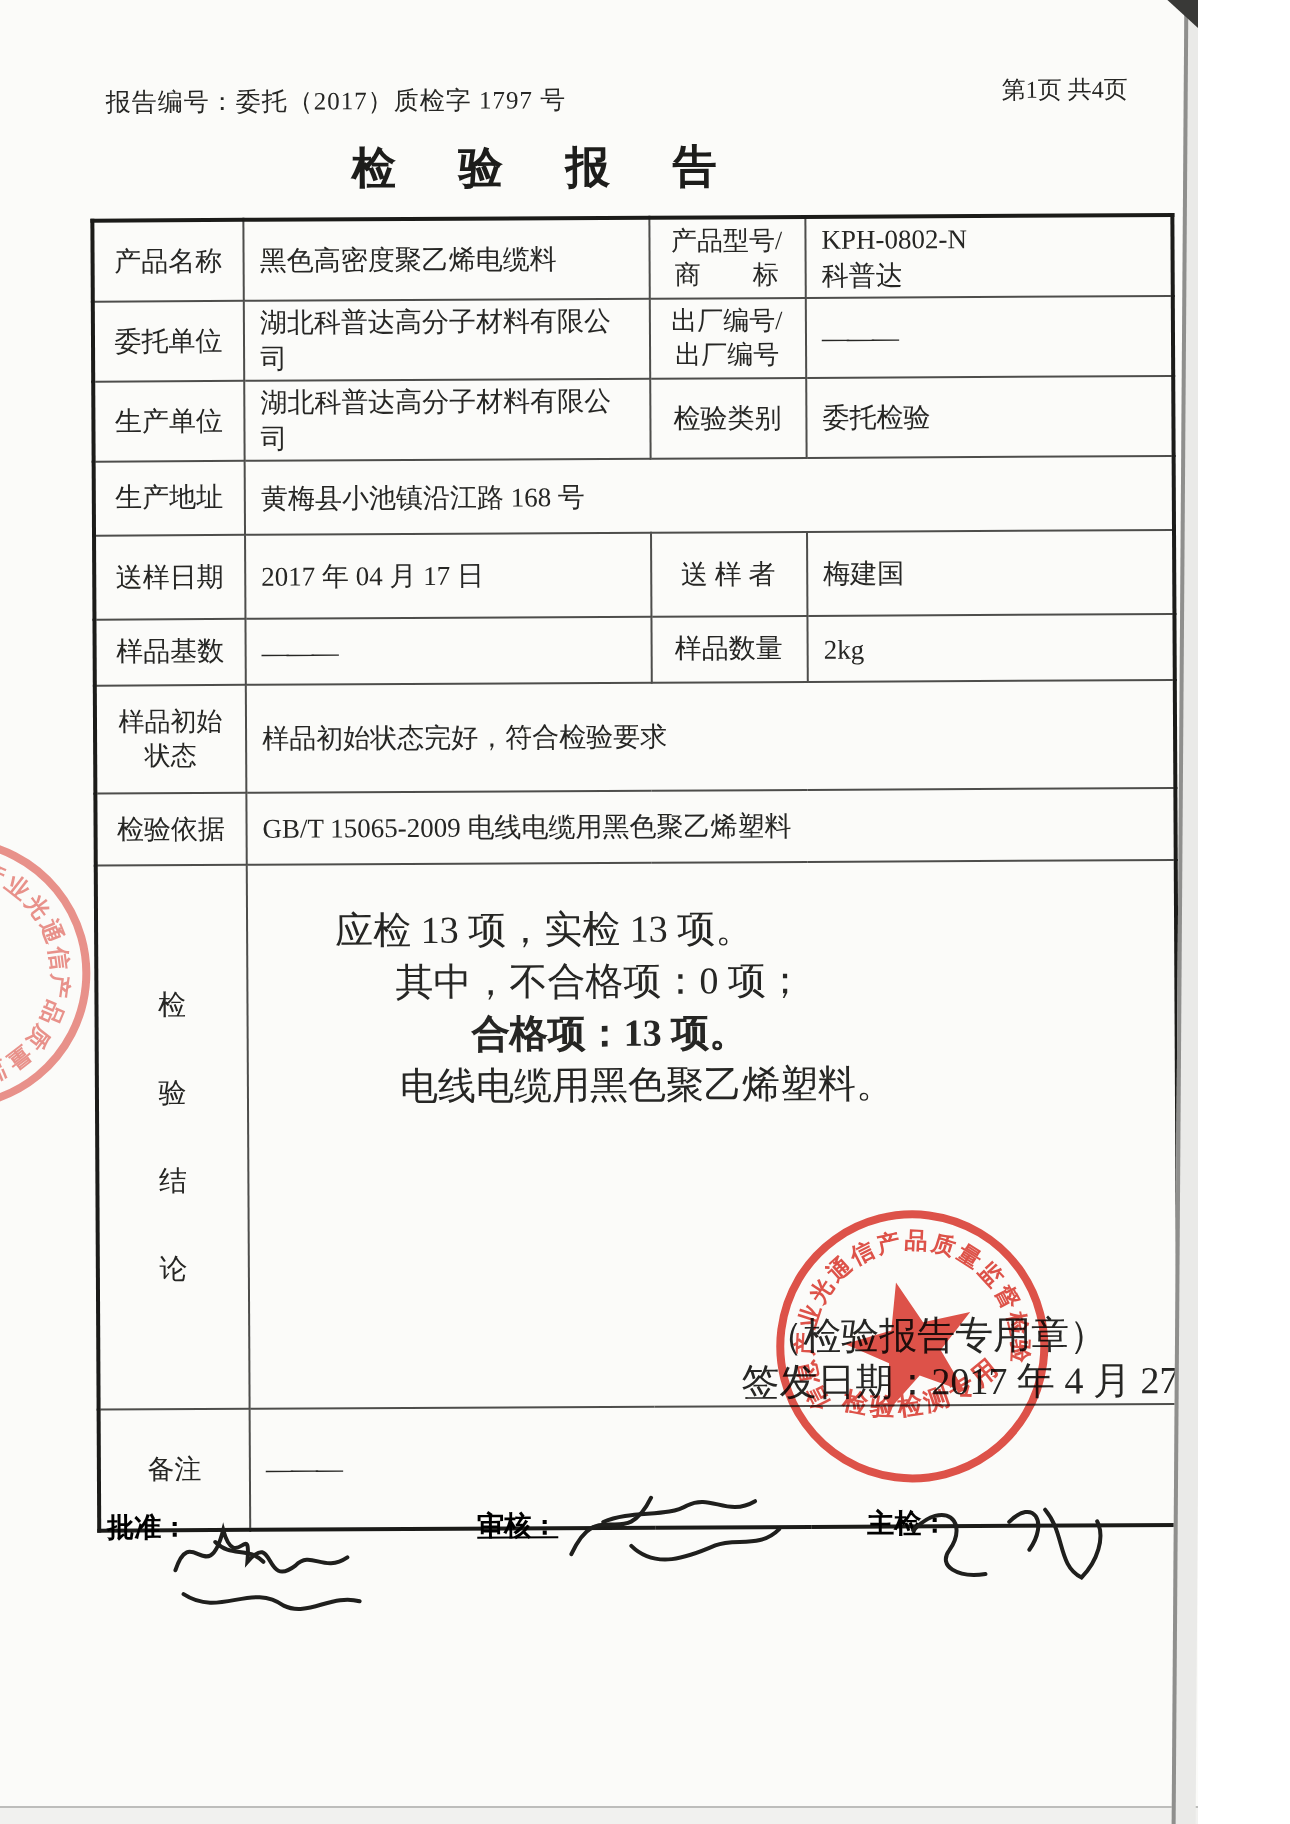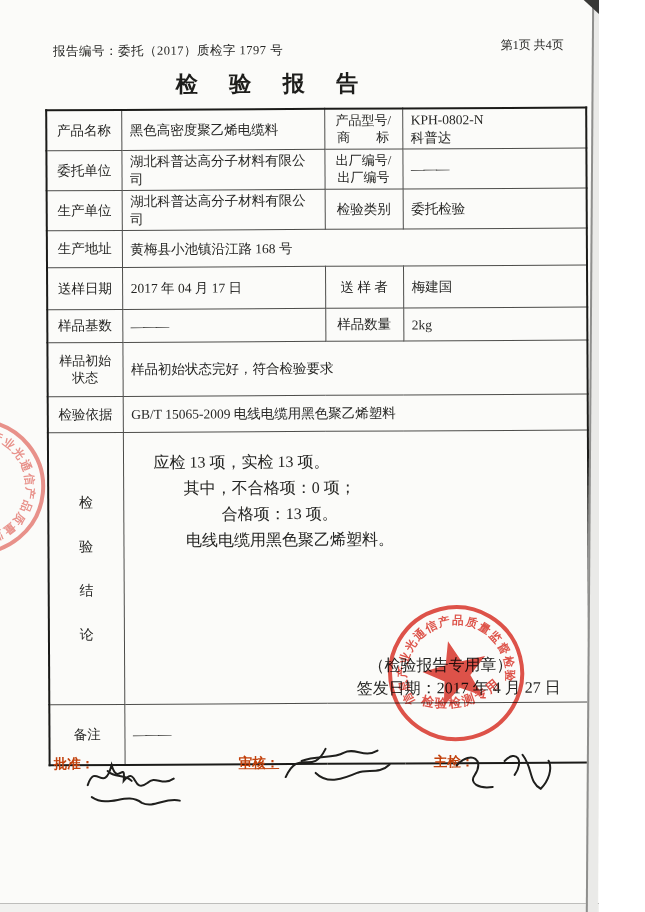--- a/index.html
+++ b/index.html
@@ -42,28 +42,28 @@
   }
   table.report,table.report td{border:1px solid #4d4d4b;}
   table.report{border:2.5px solid #1b1b19;}
   td.lbl{text-align:center;padding:0 2px;}
   td.lbl2{text-align:center;padding:0 4px;font-size:13px;line-height:1.3;border-radius:13px;}
   td.val{padding:2px 6px 2px 8px;text-align:left;line-height:1.3;}
   .dash{letter-spacing:-1px;}
   .concl-lblcell{vertical-align:middle;}
   .concl-lbl{display:flex;flex-direction:column;align-items:center;gap:26px;font-size:14px;}
   .concl-cell{position:relative;padding:0;}
-  .concl-cell .cl{position:absolute;white-space:nowrap;font-size:16px;}
+  .concl-cell .cl{position:absolute;white-space:nowrap;font-size:19px;margin-left:14px;}
   .cl1{left:30px;top:20px;}
   .cl2{left:60px;top:46px;}
-  .cl3{left:98px;top:72px;}
+  .cl3{left:98px;top:72px;font-weight:bold;}
   .cl4{left:62px;top:98px;}
   .seal-note{left:244px;top:224px;}
   .issue-date{left:232px;top:247px;}
-  .footer-label{position:absolute;top:754px;font-size:13.5px;font-weight:bold;color:#c2410c;}
+  .footer-label{position:absolute;top:754px;font-size:13.5px;font-weight:bold;color:#000000;}
   .fl-approve{left:52px;}
   .fl-review{left:237px;text-decoration:underline;}
   .fl-chief{left:432px;}
   .sig{position:absolute;z-index:5;}
   .sig path{stroke:#1f1f1d;stroke-width:2;fill:none;stroke-linecap:round;}
   .stamp{position:absolute;mix-blend-mode:multiply;z-index:10;}
   .stamp-big{left:370px;top:589px;transform:rotate(-14deg);opacity:0.88;}
   .stamp-left{left:-108px;top:400px;transform:rotate(96deg);opacity:0.55;}
   .stamp-right{left:584px;top:456px;transform:rotate(-28deg);opacity:0.8;}
   .stamp text{font-family:"Liberation Serif", serif;font-weight:bold;}

